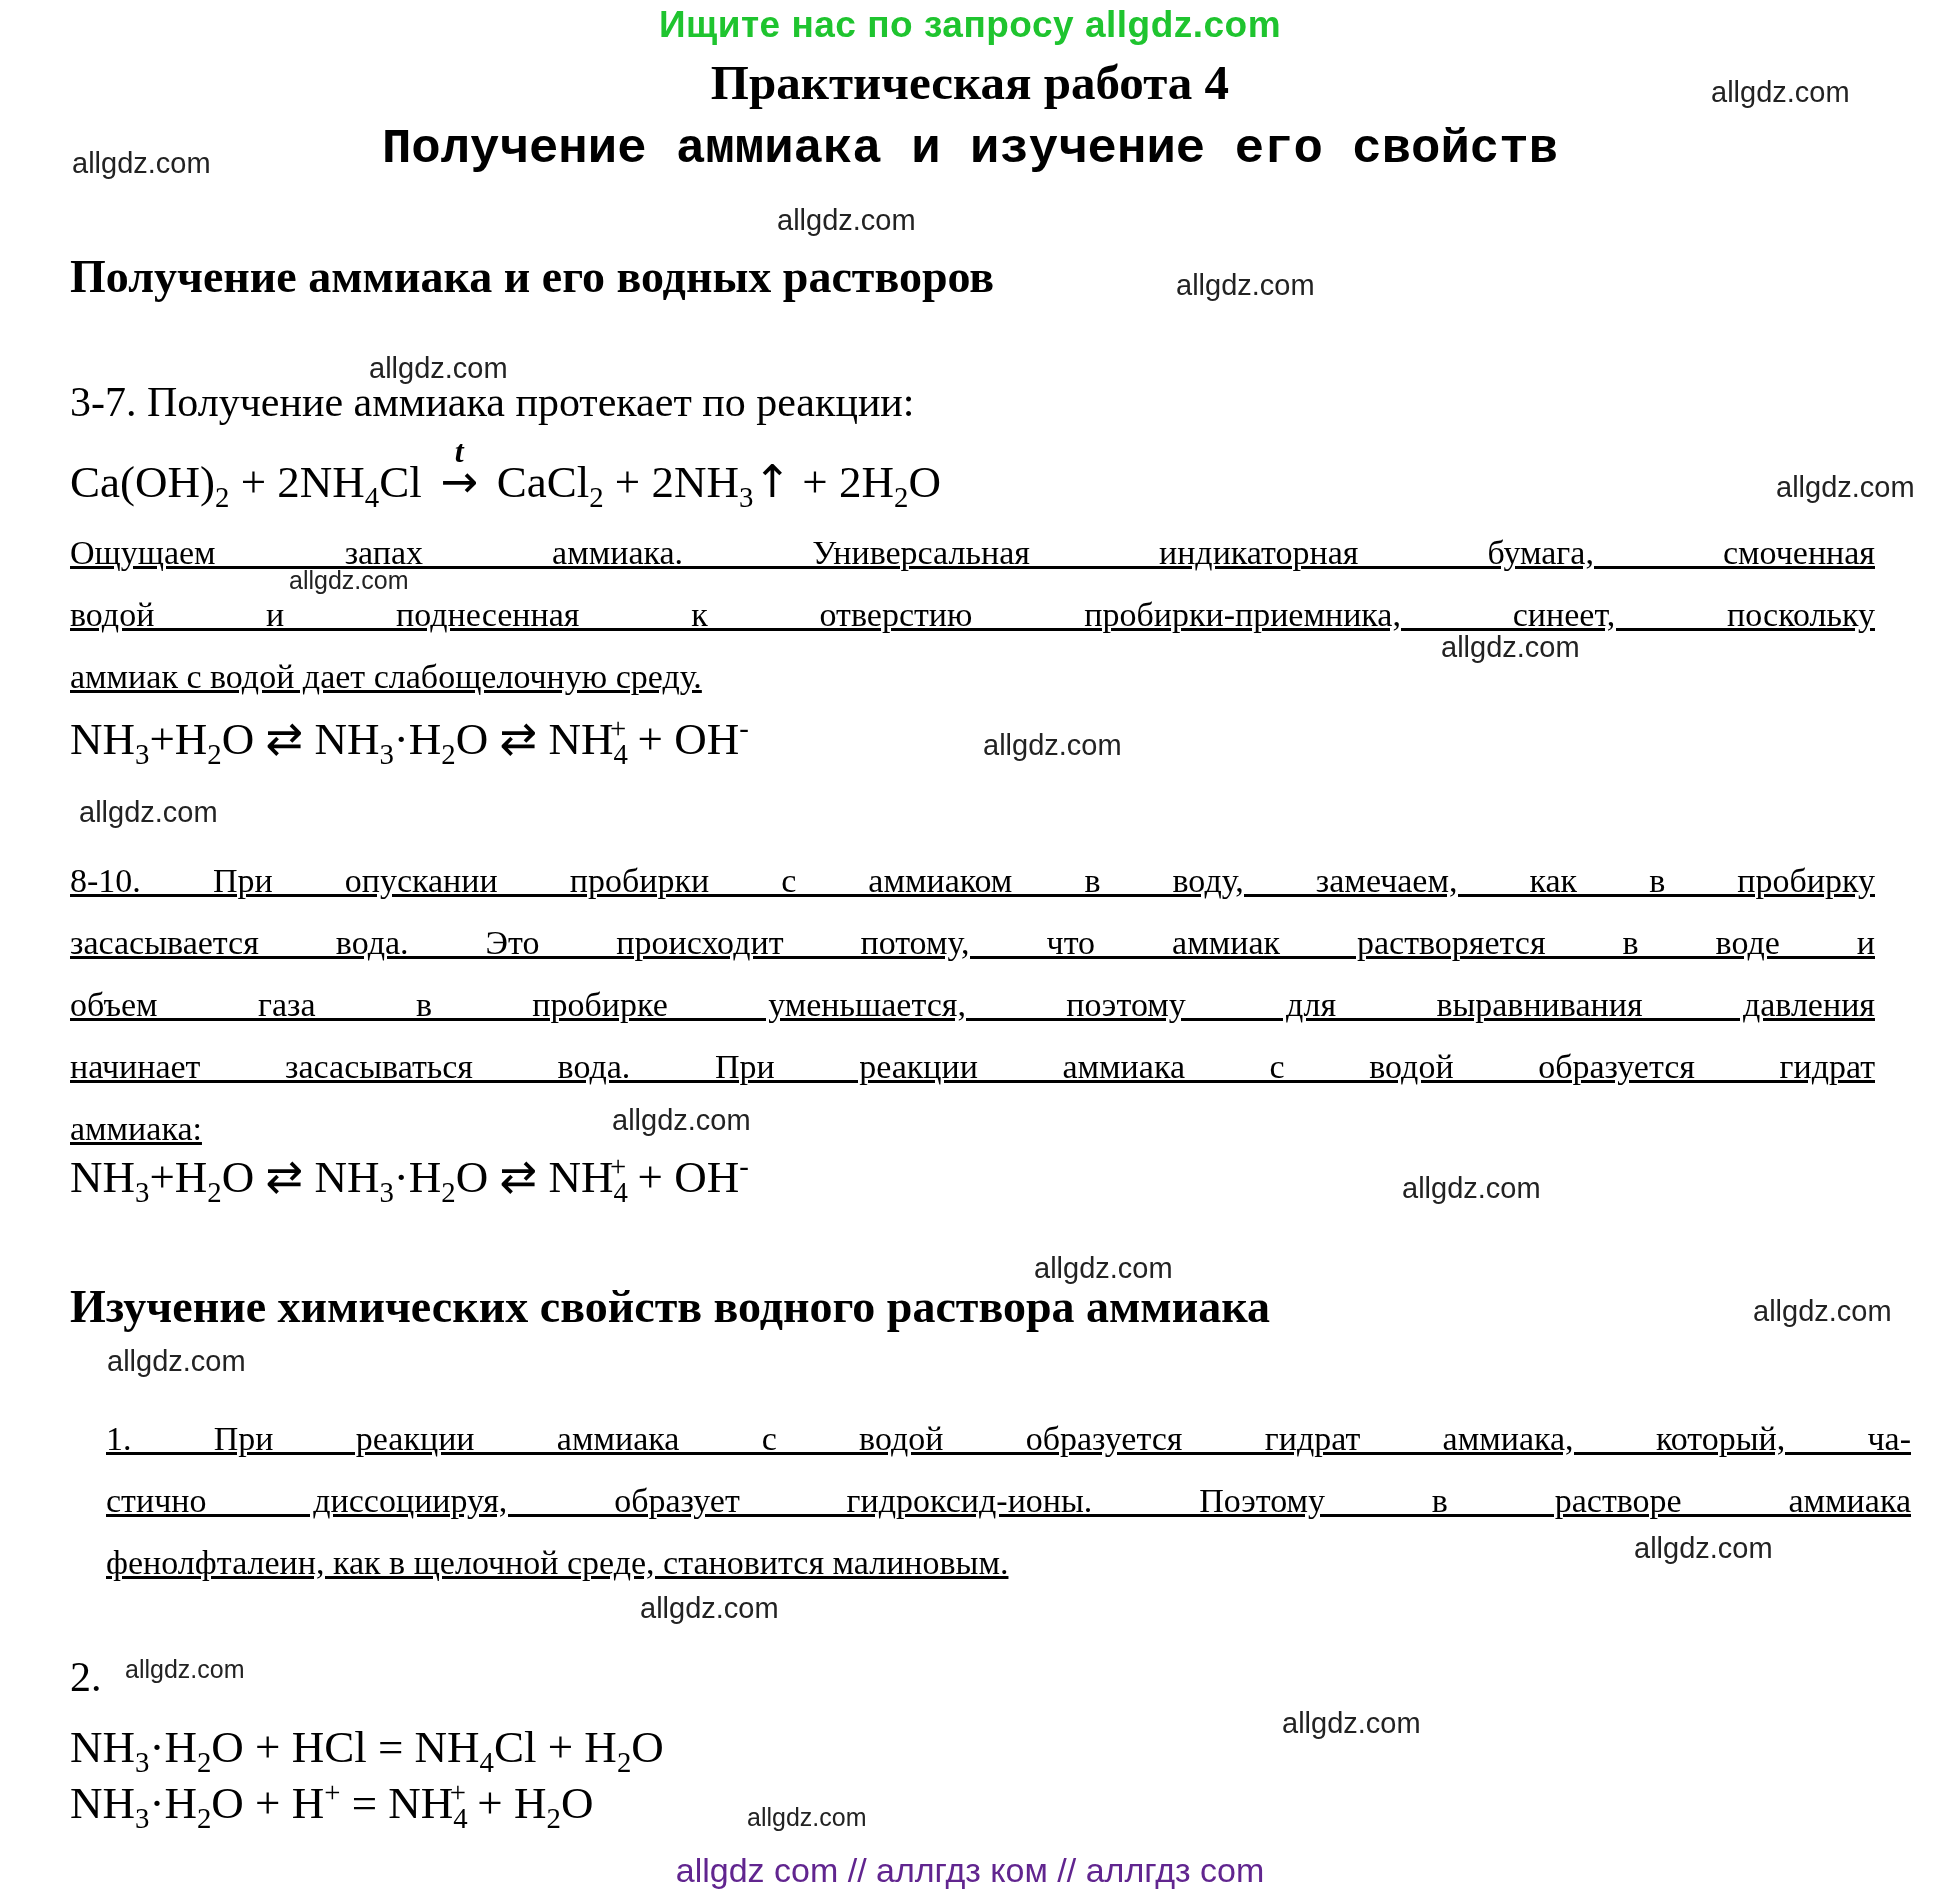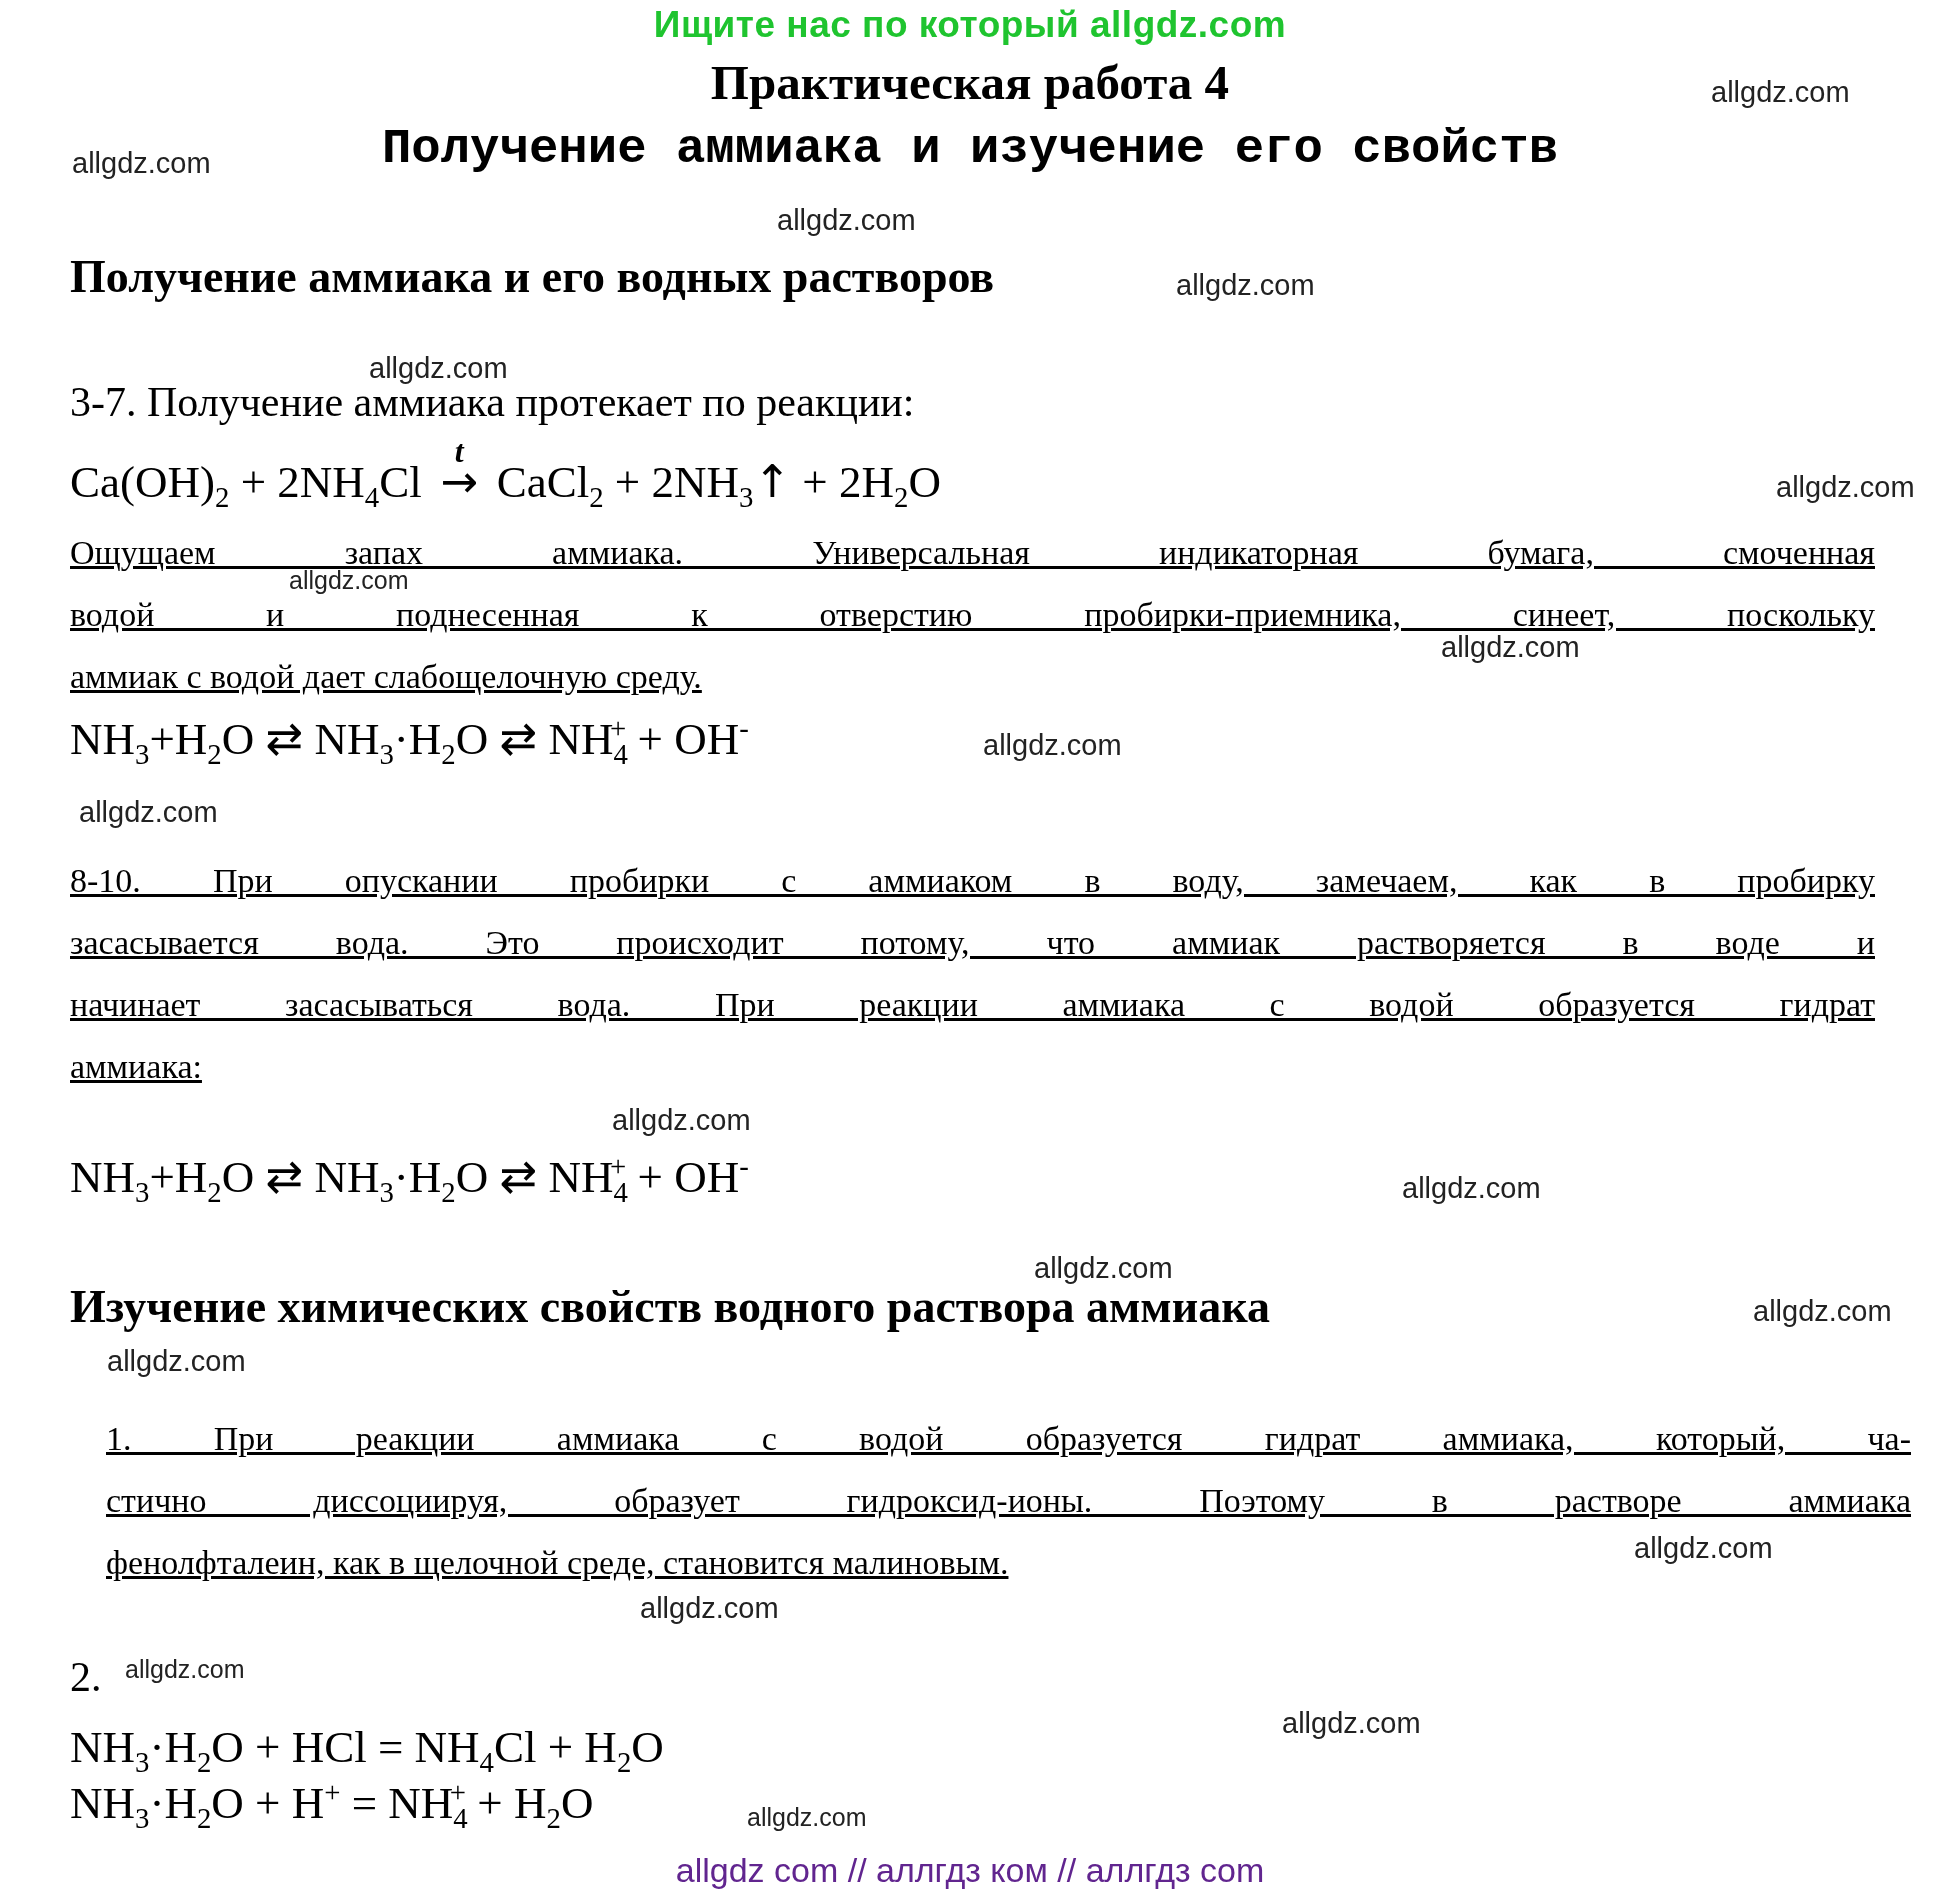--- a/index.html
+++ b/index.html
@@ -57,21 +57,21 @@
     top:1851px;
     font-family:"Liberation Sans", sans-serif;
     font-size:34px; color:#61258f;
   }
 </style>
 </head>
 <body>
 
 <div class="page">
 
-  <div class="abs centered promo">Ищите нас по который allgdz.com</div>
+  <div class="abs centered promo">Ищите нас по запросу allgdz.com</div>
 
   <div class="abs centered doc-title">Практическая работа 4</div>
   <div class="abs centered doc-subtitle">Получение аммиака и изучение его свойств</div>
 
   <div class="abs section-heading" style="left:70px; top:250px;">Получение аммиака и его водных растворов</div>
 
   <div class="abs body-line" style="left:70px; top:378px;">3-7. Получение аммиака протекает по реакции:</div>
 
   <div class="abs eq" style="left:70px; top:455px;">Ca(OH)<sub>2</sub> + 2NH<sub>4</sub>Cl <span class="overarrow"><span class="over-label">t</span><span class="glyph">→</span></span> CaCl<sub>2</sub> + 2NH<sub>3</sub><span class="glyph">↑</span> + 2H<sub>2</sub>O</div>
 
@@ -79,20 +79,21 @@
       <div class="jline">Ощущаем запах аммиака. Универсальная индикаторная бумага, смоченная</div>
       <div class="jline">водой и поднесенная к отверстию пробирки-приемника, синеет, поскольку</div>
       <div class="jline last">аммиак с водой дает слабощелочную среду.</div>
     </div>
 
   <div class="abs eq" style="left:70px; top:712px;">NH<sub>3</sub>+H<sub>2</sub>O <span class="glyph">⇄</span> NH<sub>3</sub>·H<sub>2</sub>O <span class="glyph">⇄</span> NH<sub>4</sub><sup class="stacked">+</sup> + OH<sup>-</sup></div>
 
   <div class="abs para" style="left:70px; top:850px;">
       <div class="jline">8-10. При опускании пробирки с аммиаком в воду, замечаем, как в пробирку</div>
       <div class="jline">засасывается вода. Это происходит потому, что аммиак растворяется в воде и</div>
+      <div class="jline">объем газа в пробирке уменьшается, поэтому для выравнивания давления</div>
       <div class="jline">начинает засасываться вода. При реакции аммиака с водой образуется гидрат</div>
       <div class="jline last">аммиака:</div>
     </div>
 
   <div class="abs eq" style="left:70px; top:1150px;">NH<sub>3</sub>+H<sub>2</sub>O <span class="glyph">⇄</span> NH<sub>3</sub>·H<sub>2</sub>O <span class="glyph">⇄</span> NH<sub>4</sub><sup class="stacked">+</sup> + OH<sup>-</sup></div>
 
   <div class="abs section-heading" style="left:70px; top:1280px;">Изучение химических свойств водного раствора аммиака</div>
 
   <div class="abs para" style="left:70px; top:1408px;margin-left:36px;">
       <div class="jline">1. При реакции аммиака с водой образуется гидрат аммиака, который, ча-</div>

